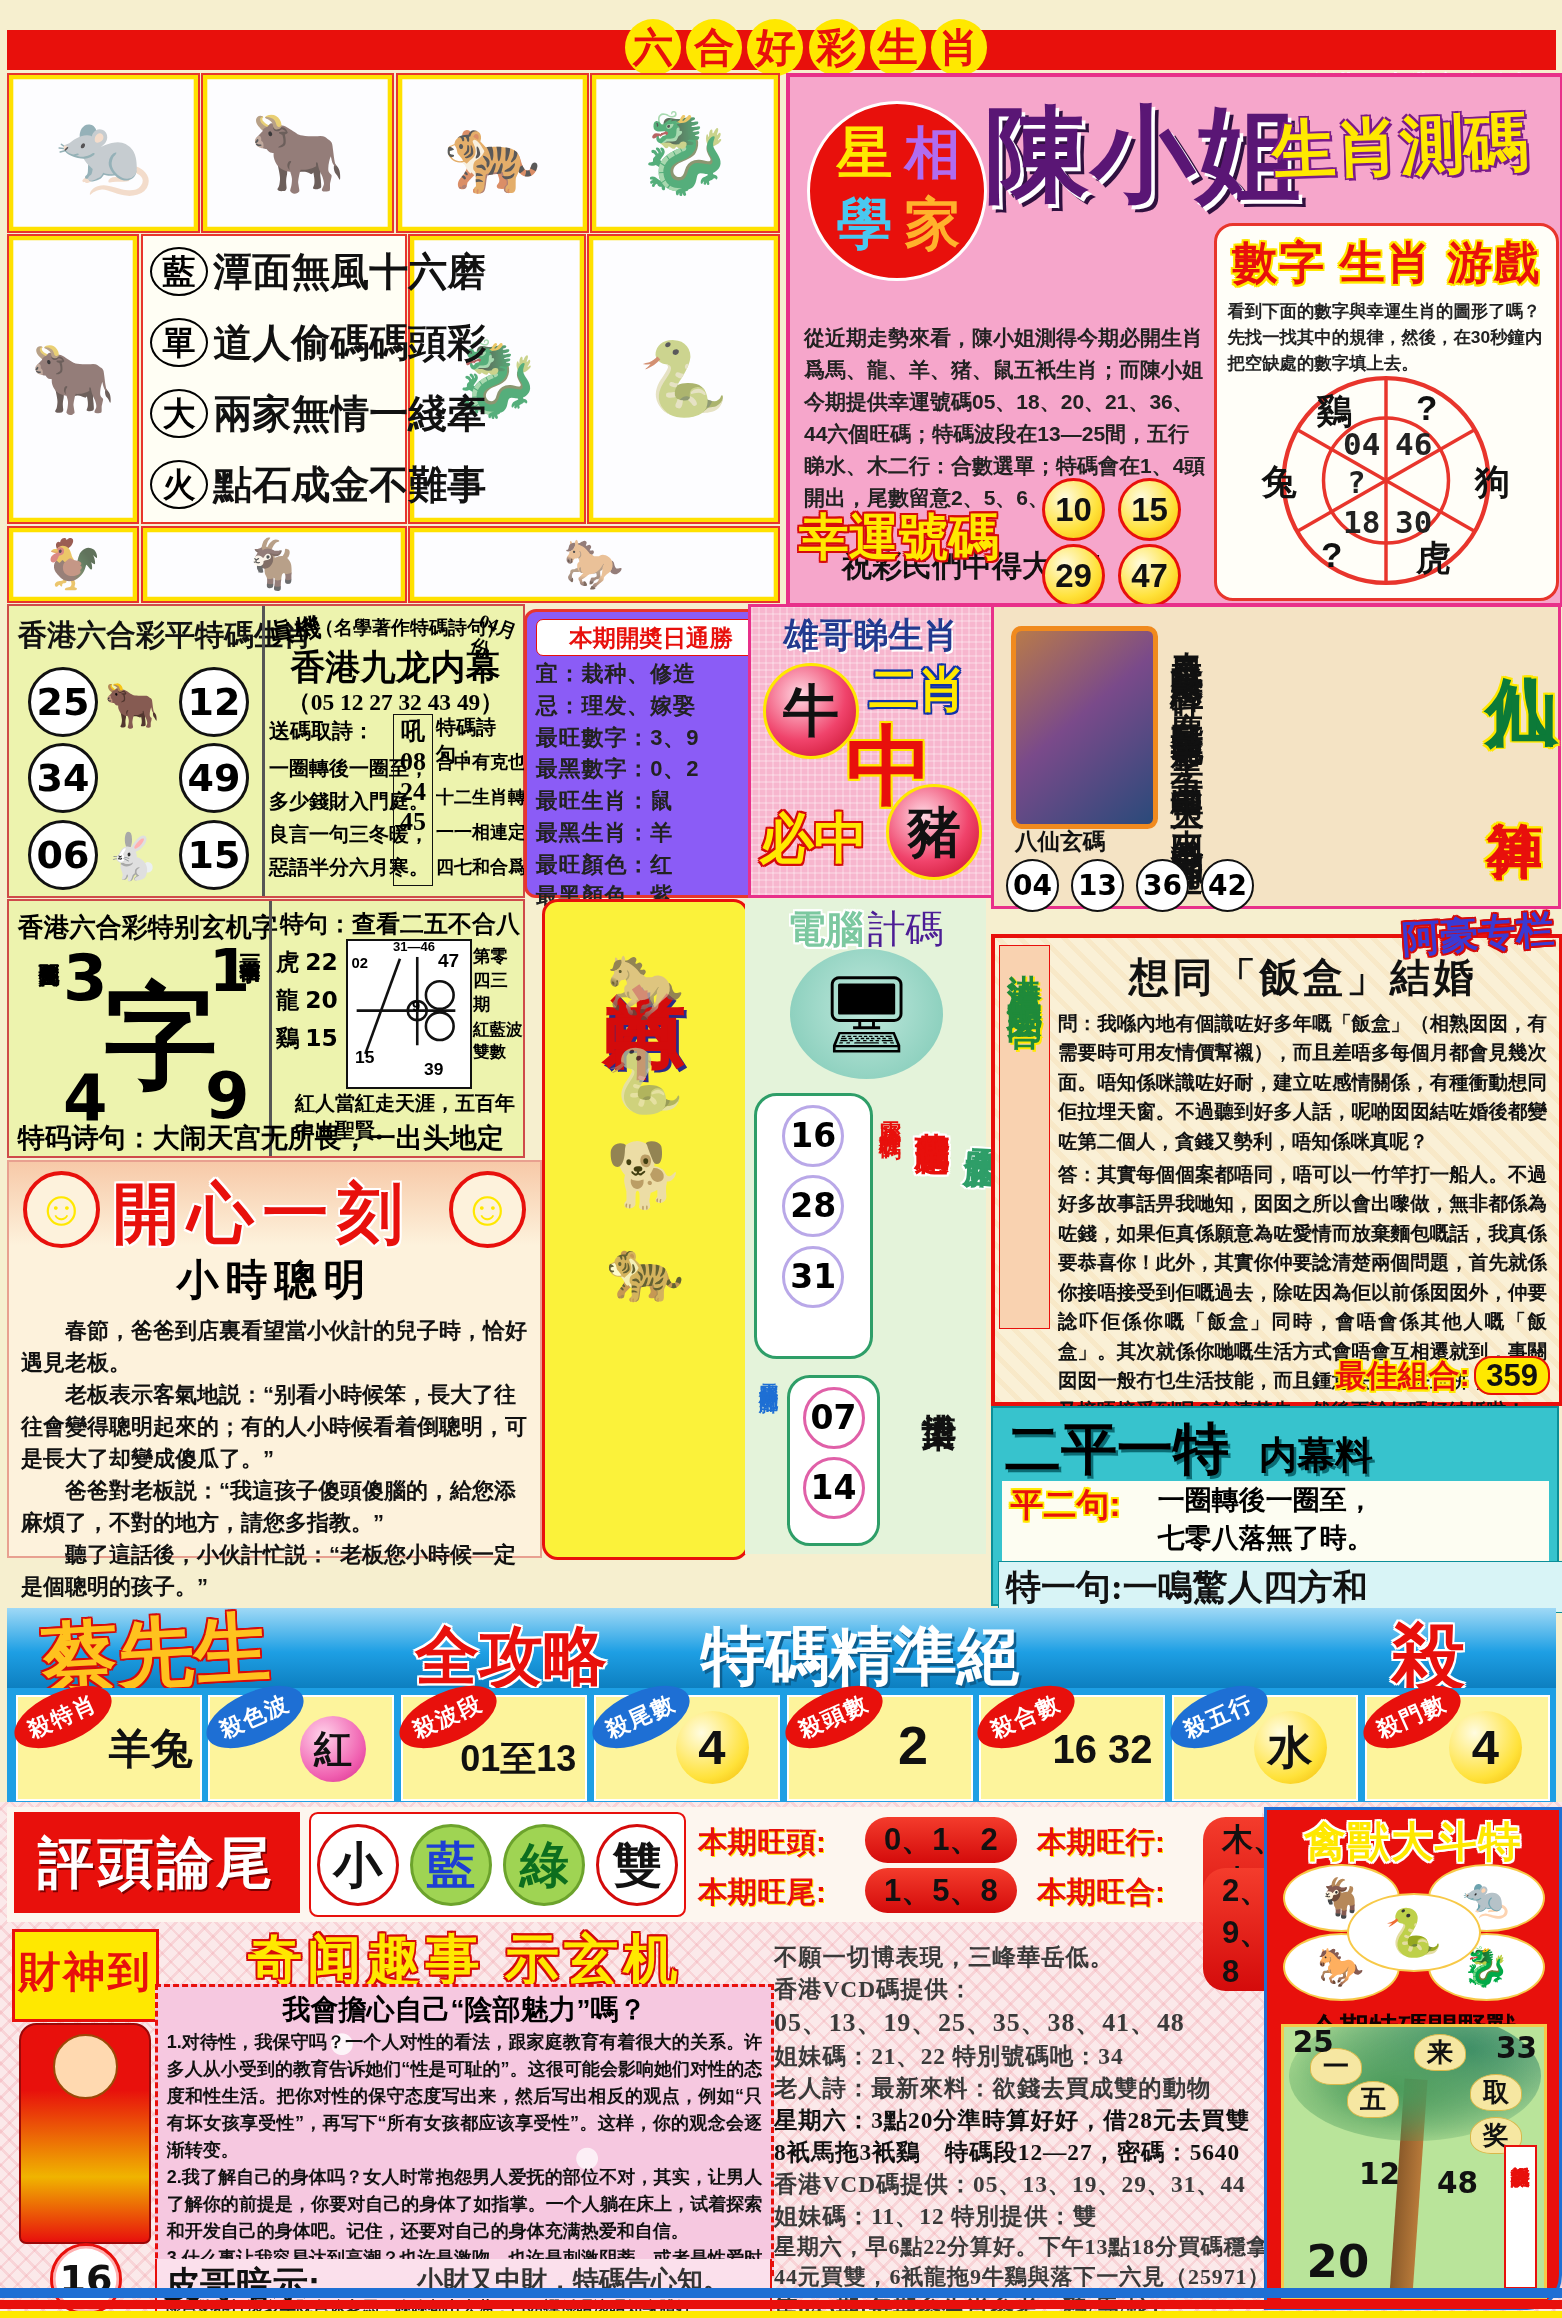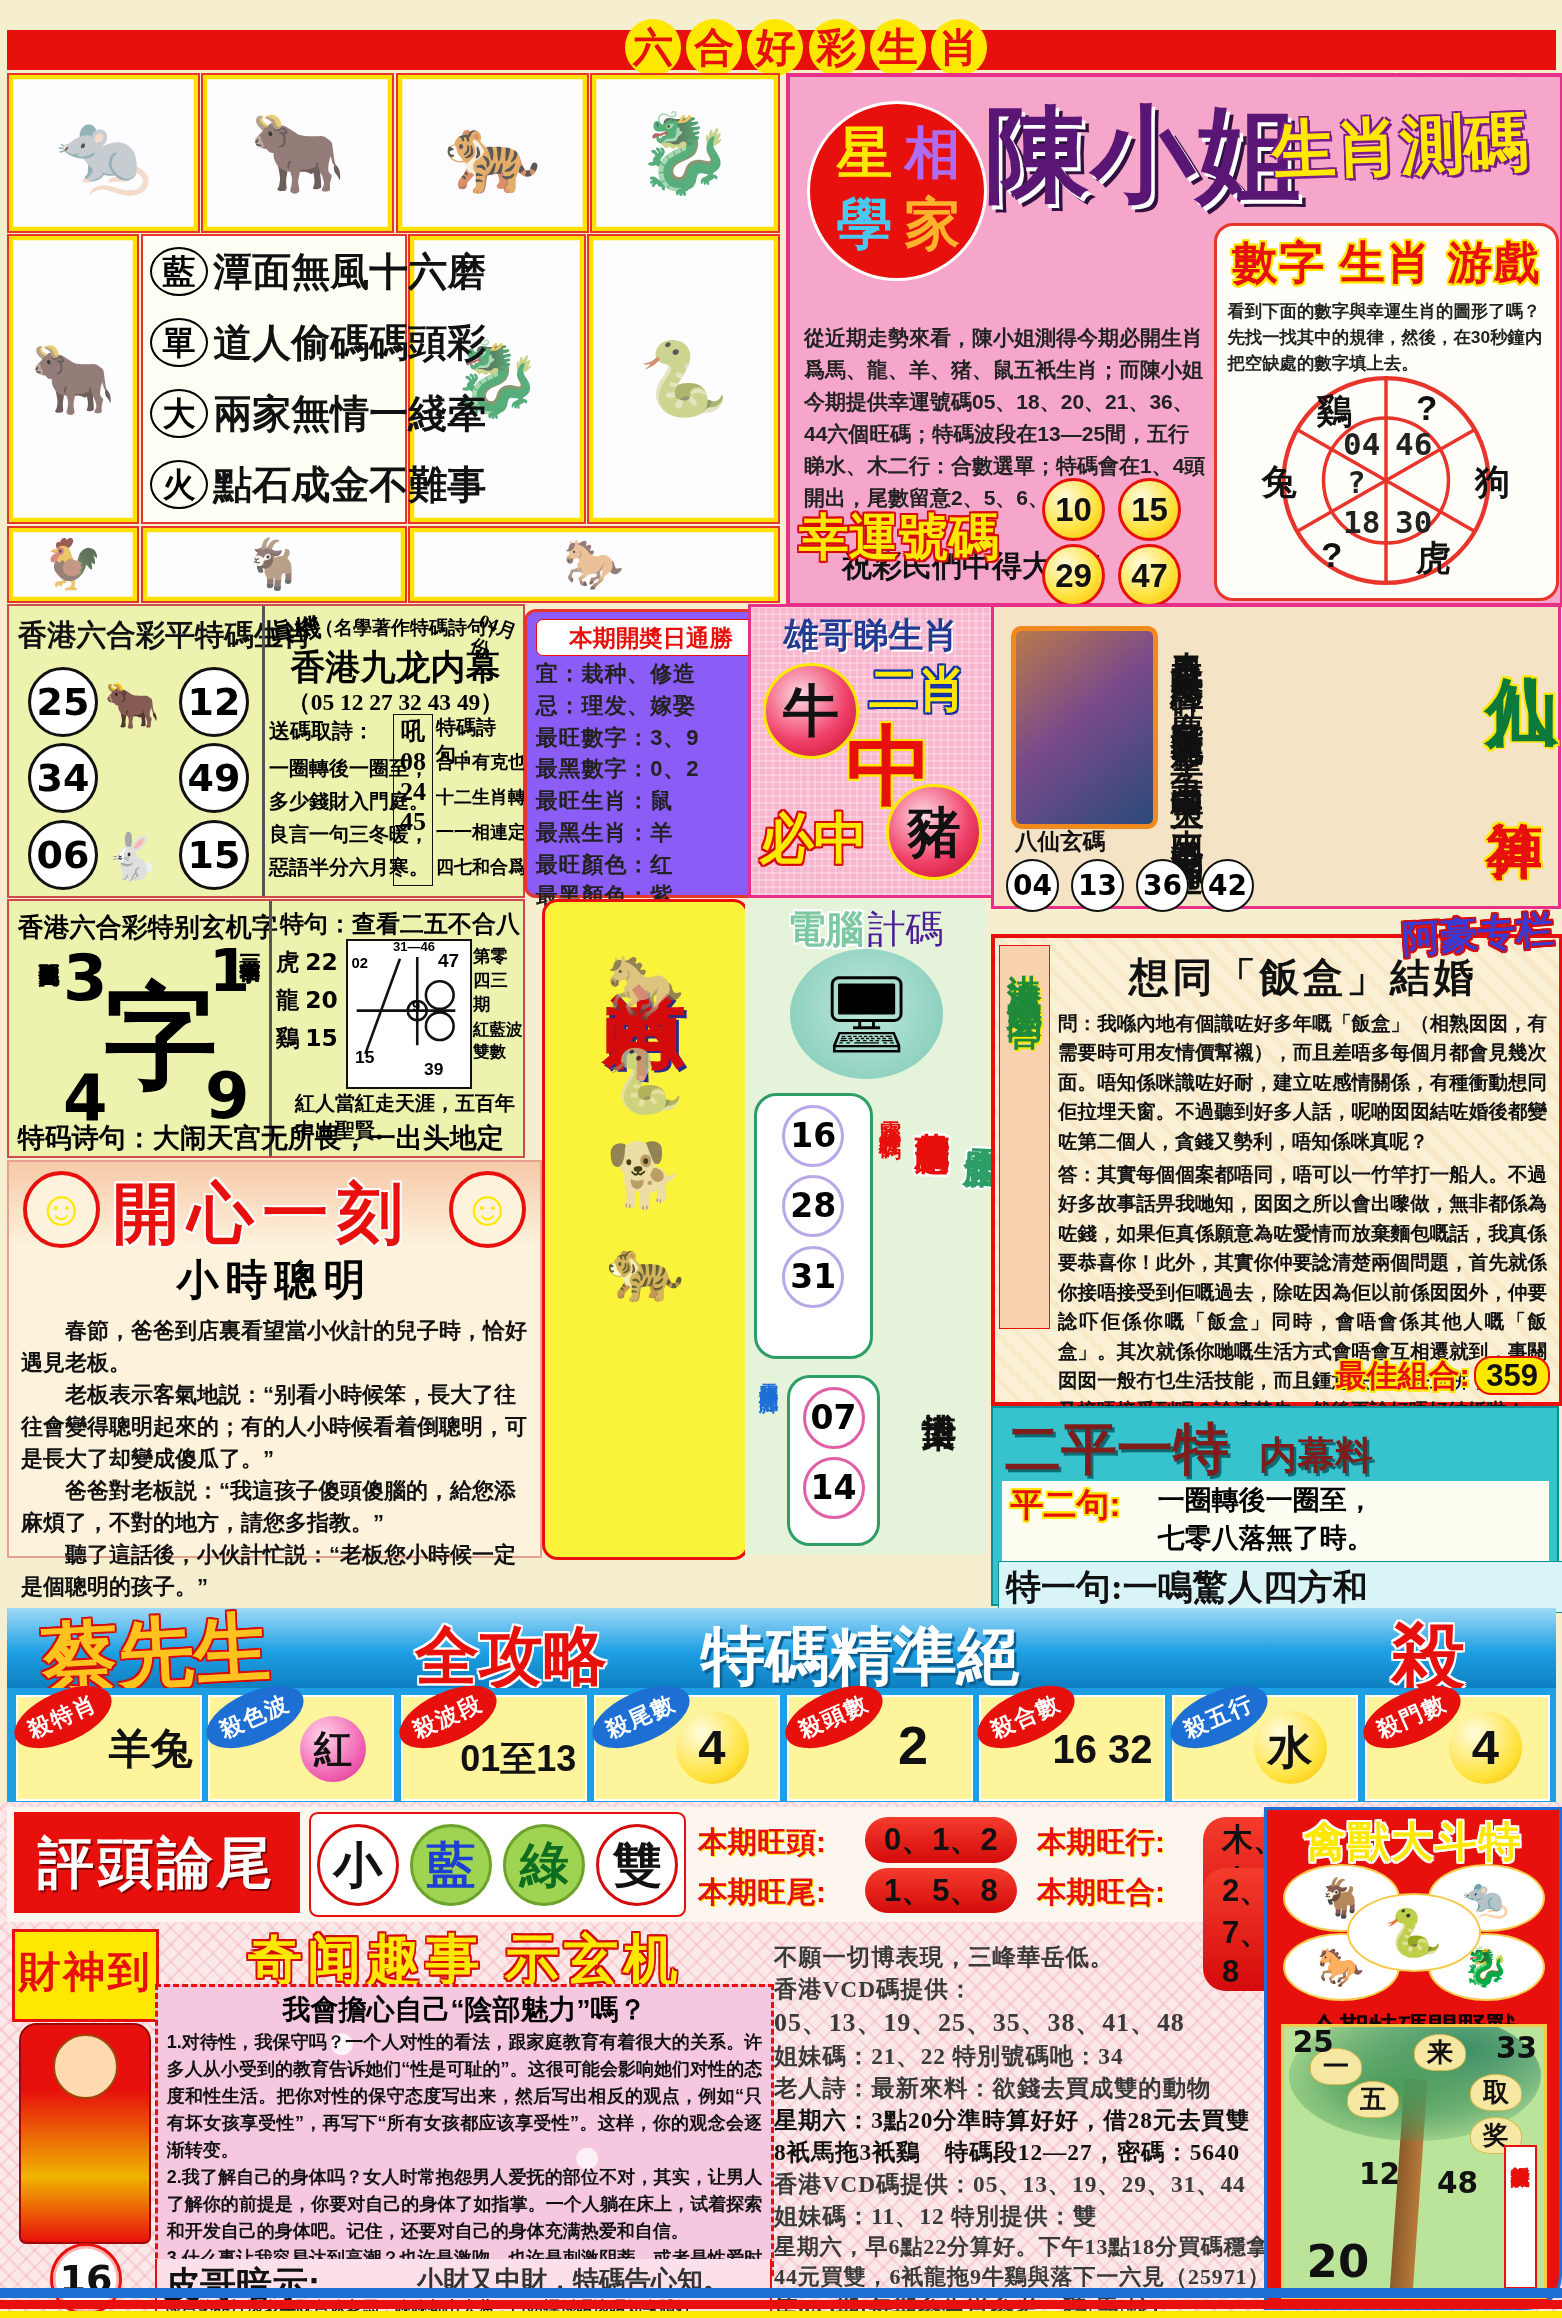--- a/index.html
+++ b/index.html
@@ -53,21 +53,21 @@
   .redball{border-radius:50%;background:radial-gradient(circle at 38% 32%,#ffd9e4,#f0436b 55%,#c40824);border:3.5px solid #ffe800;color:#111;font-weight:bold;text-align:center;position:absolute;}
   
   .baxian{left:991px;top:604px;width:564px;height:299px;background:#f4e3c4;border:3.5px solid #e8308a;}
   .bx-col{writing-mode:vertical-rl;font-family:"Liberation Serif",serif;font-size:33px;font-weight:bold;color:#111;letter-spacing:5.2px;}
   
   .fanhe{left:991px;top:934px;width:564px;height:464px;background:#faf0d6;border:4.3px solid #e8100c;background-image:repeating-linear-gradient(45deg,rgba(233,178,96,.12) 0 5.2px,transparent 5.2px 15.6px);}
   .fh-side{writing-mode:vertical-rl;font-size:35px;font-weight:bold;color:#1f8a3a;text-shadow:1.7px 1.7px 0 #ffe800;letter-spacing:7px;}
   .fh-text{font-size:19.5px;font-weight:bold;color:#111;line-height:29.5px;text-align:justify;}
   
   .erping{left:991px;top:1406px;width:564px;height:196px;background:#37c3cd;border:2.6px solid #0b8e98;}
-  .ep-title{font-size:56px;font-weight:bold;color:#7f1d1d;text-shadow:2.6px 2.6px 0 #0b6c74;}
+  .ep-title{font-size:56px;font-weight:bold;color:#000000;text-shadow:2.6px 2.6px 0 #0b6c74;}
   .ep-body{position:absolute;left:8.7px;top:73px;width:547px;height:83px;background:#fdfdf2;}
   .whiteball{border-radius:50%;background:#fff;border:3.5px solid #e8100c;box-shadow:0 0 0 2.6px #ffb0b0 inset;color:#111;font-weight:bold;text-align:center;position:absolute;font-family:"DejaVu Sans",sans-serif;}
   
   .caibanner{left:7px;top:1608px;width:1549px;height:80px;background:linear-gradient(180deg,#9fd9f6,#1e9fe4 55%,#0d7fc0);}
   
   .killrow{left:7px;top:1688px;width:1549px;height:116px;background:#1e9fe4;}
   .kcell{position:absolute;top:7px;width:182px;height:102px;background:#fdf49c;border:2.6px solid #fff;}
   .kbadge{position:absolute;left:-7px;top:-5.2px;width:104px;height:50px;border-radius:50%;transform:rotate(-24deg);color:#fff;font-size:22.6px;font-weight:bold;text-align:center;line-height:50px;letter-spacing:1.7px;}
   .kb-red{background:#e8100c;} .kb-blue{background:#1e6fd4;}
   .kval{position:absolute;right:12px;top:24px;font-size:49px;font-weight:bold;color:#111;}
@@ -473,21 +473,21 @@
       <div class="pill pill-g" style="color:#0c6e1e;">綠</div>
       <div class="pill pill-w" style="color:#111;">雙</div>
     </div>
     <span class="abs stat-label" style="left:691px;top:15.6px;">本期旺頭:</span>
     <span class="abs stat-val" style="left:858px;top:10.4px;">0、1、2</span>
     <span class="abs stat-label" style="left:691px;top:66px;">本期旺尾:</span>
     <span class="abs stat-val" style="left:858px;top:61px;">1、5、8</span>
     <span class="abs stat-label" style="left:1030px;top:15.6px;">本期旺行:</span>
     <span class="abs stat-val" style="left:1196px;top:10.4px;position:absolute;left:1196px;">木、火、金</span>
     <span class="abs stat-label" style="left:1030px;top:66px;">本期旺合:</span>
-    <span class="abs stat-val" style="left:1196px;top:61px;">2、7、8</span>
+    <span class="abs stat-val" style="left:1196px;top:61px;">2、9、8</span>
   </div>
 
   <div class="abs qiwen o-red" style="left:248px;top:1924px;">奇闻趣事 示玄机</div>
 
   <div class="caishenbox">財神到</div>
   <div class="abs" style="left:19px;top:2023px;width:128px;height:217px;background:linear-gradient(180deg,#e8100c 30%,#f0b400 70%,#e8100c);border-radius:17.4px 17.4px 7px 7px;border:2.6px solid #9a0808;">
     <div style="width:61px;height:61px;background:#ffd9b0;border-radius:50%;margin:8.7px auto 0;border:2.6px solid #9a4a08;"></div>
   </div>
   <div class="abs whiteball" style="left:50px;top:2243px;width:66px;height:66px;font-size:38px;line-height:66px;">16</div>
 

